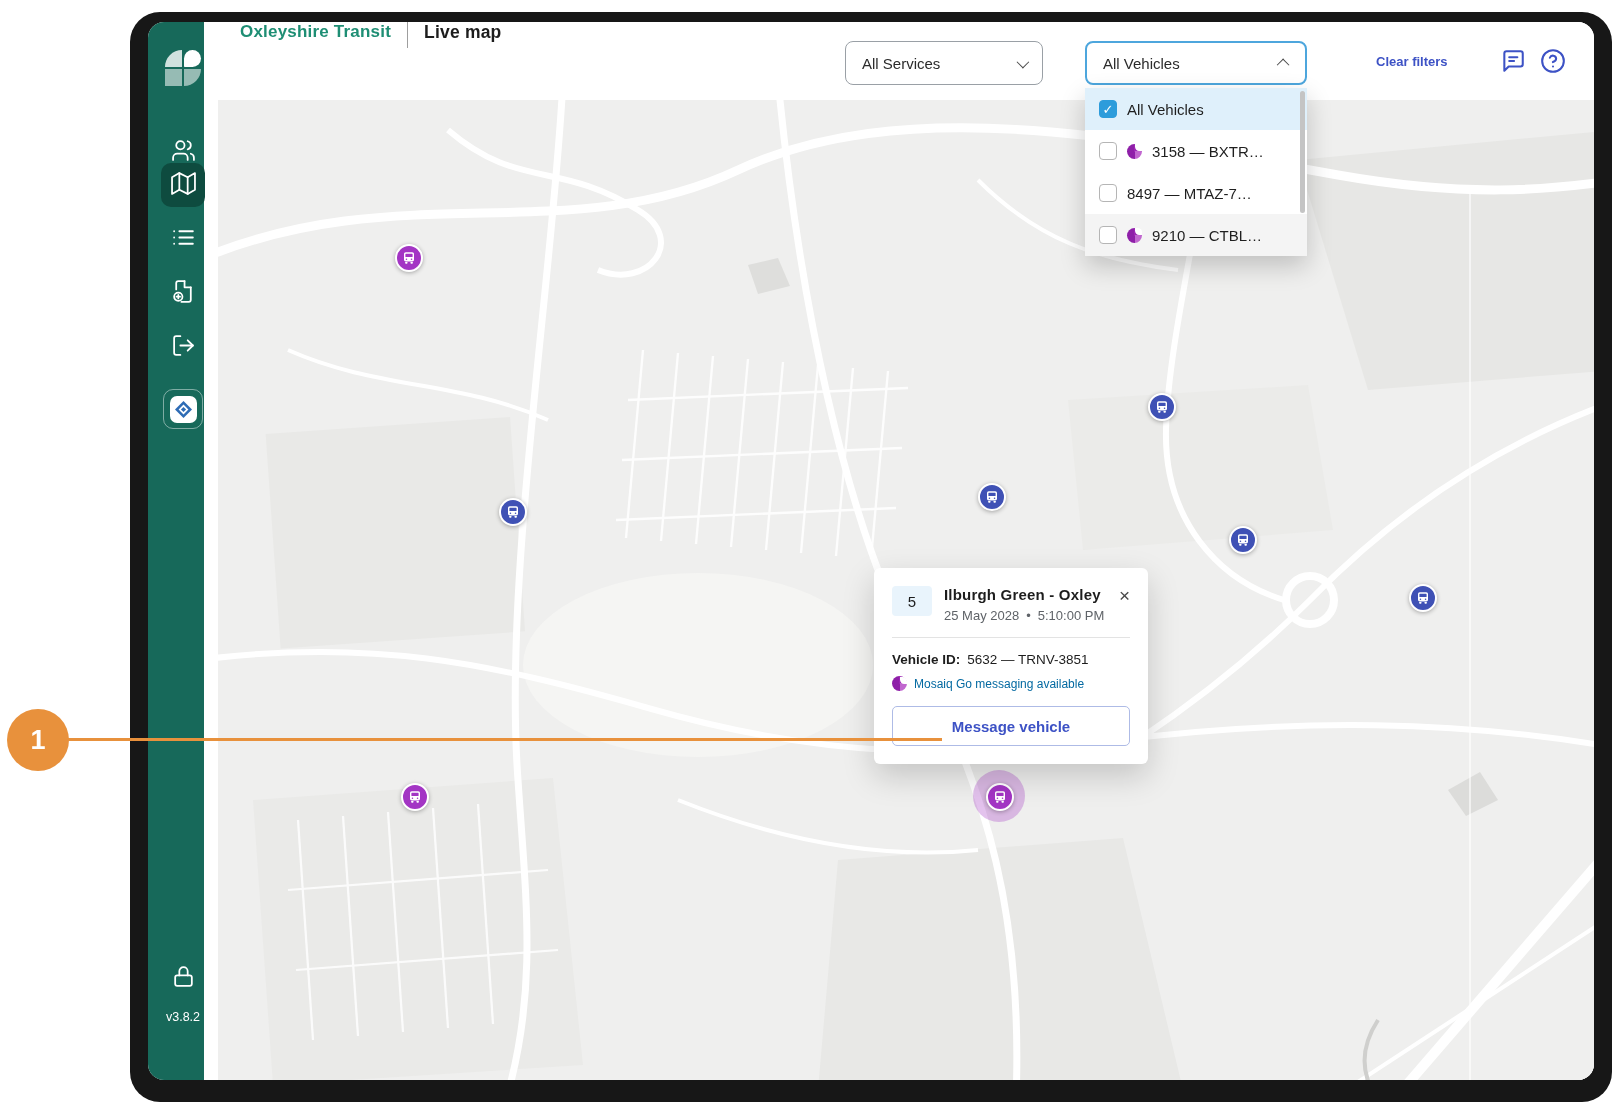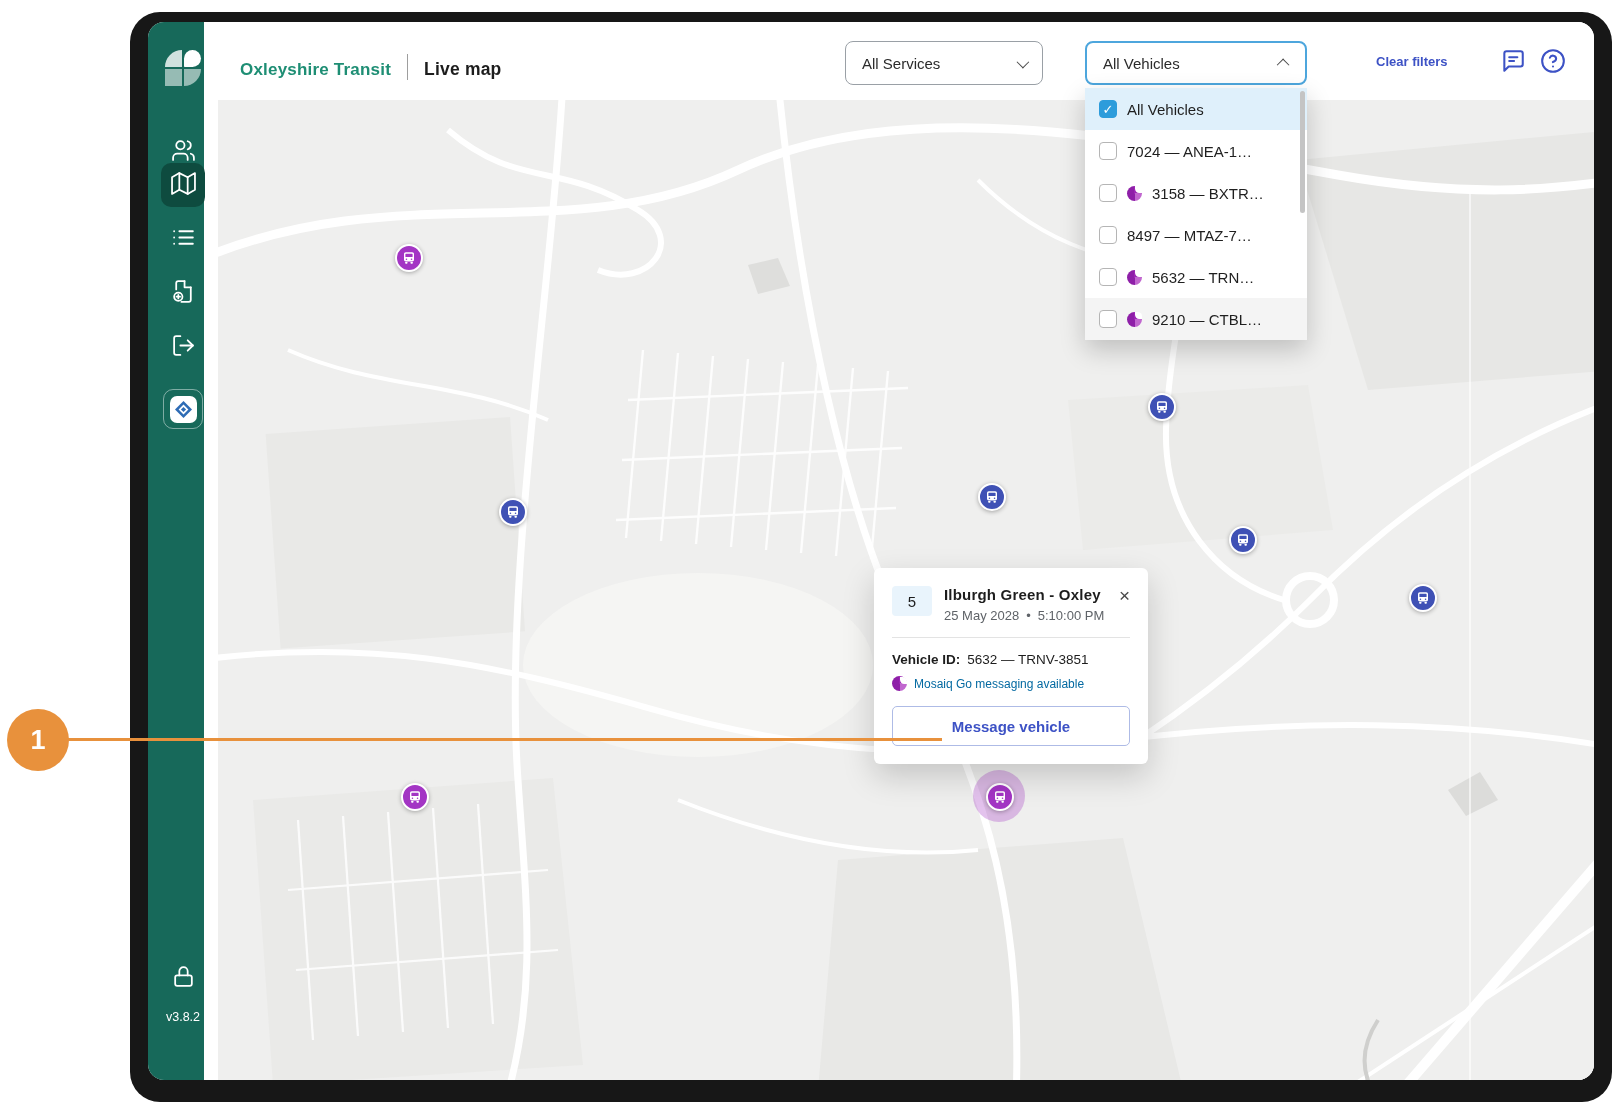--- a/index.html
+++ b/index.html
@@ -19,21 +19,21 @@
   .nav-item { position:absolute; left:13px; width:44px; height:44px; display:flex; align-items:center; justify-content:center; border-radius:10px; cursor:pointer; }
   .nav-item.active { background:#0E4B3F; }
   .nav-item svg { stroke:#fff; fill:none; stroke-width:1.7; stroke-linecap:round; stroke-linejoin:round; }
   .badge-btn { position:absolute; left:15px; top:367px; width:40px; height:40px; border:1px solid rgba(255,255,255,0.45); border-radius:10px; display:flex; align-items:center; justify-content:center; }
   .badge-inner { width:27px; height:27px; background:#fff; border-radius:7px; display:flex; align-items:center; justify-content:center; }
   .sb-bottom-icon { position:absolute; left:23px; top:942px; }
   .version { position:absolute; left:0; top:988px; width:70px; text-align:center; color:#ffffff; font-size:12.5px; }
 
   
   .header { position:absolute; left:70px; top:0; width:1376px; height:78px; background:#ffffff; z-index:30; }
-  .brand-row { position:absolute; left:22px; top:0; height:58px; display:flex; align-items:flex-end; }
+  .brand-row { position:absolute; left:22px; top:0; height:58px; display:flex; align-items:flex-start; }
   .brand { color:#1E8E74; font-size:17px; font-weight:700; letter-spacing:0.2px; }
   .title-divider { width:1px; height:26px; background:#9e9e9e; margin:0 16px; }
   .page-title { color:#1d1d1d; font-size:17.5px; font-weight:700; letter-spacing:0.2px; }
   .select { position:absolute; top:19px; height:44px; background:#fff; border:1px solid #9aa0a6; border-radius:8px; display:flex; align-items:center; padding:0 16px; font-size:15px; color:#2b2b2b; cursor:pointer; }
   .select-services { left:627px; width:198px;text-align:right; }
   .select-vehicles { left:867px; width:222px; border:2px solid #4DA6DD; }
   .chev { margin-left:auto; width:9px; height:9px; border-right:1.8px solid #4a4a4a; border-bottom:1.8px solid #4a4a4a; }
   .chev.down { transform:rotate(45deg) translateY(-2px); }
   .chev.up { transform:rotate(-135deg) translateY(-2px); }
   .clear-filters { position:absolute; left:1158px; top:0; height:78px; display:flex; align-items:center; color:#3D52C5; font-size:13px; font-weight:600; cursor:pointer; }
@@ -286,35 +286,26 @@
   </div>
 
   <div class="dd-panel">
     <div>
         <div class="dd-item sel">
           <span class="cb checked">✓</span>
           <span class="dd-label">All Vehicles</span>
         </div>
         <div class="dd-item">
           <span class="cb"></span>
-          <span class="dd-label">7024 — ANEA-1…</span>
-        </div>
-        <div class="dd-item">
-          <span class="cb"></span>
           <span class="mosaiq"></span>
           <span class="dd-label">3158 — BXTR…</span>
         </div>
         <div class="dd-item">
           <span class="cb"></span>
           <span class="dd-label">8497 — MTAZ-7…</span>
-        </div>
-        <div class="dd-item">
-          <span class="cb"></span>
-          <span class="mosaiq"></span>
-          <span class="dd-label">5632 — TRN…</span>
         </div>
         <div class="dd-item hov">
           <span class="cb"></span>
           <span class="mosaiq"></span>
           <span class="dd-label">9210 — CTBL…</span>
         </div>
       </div>
     <div class="dd-scrollbar"></div>
   </div>
 

